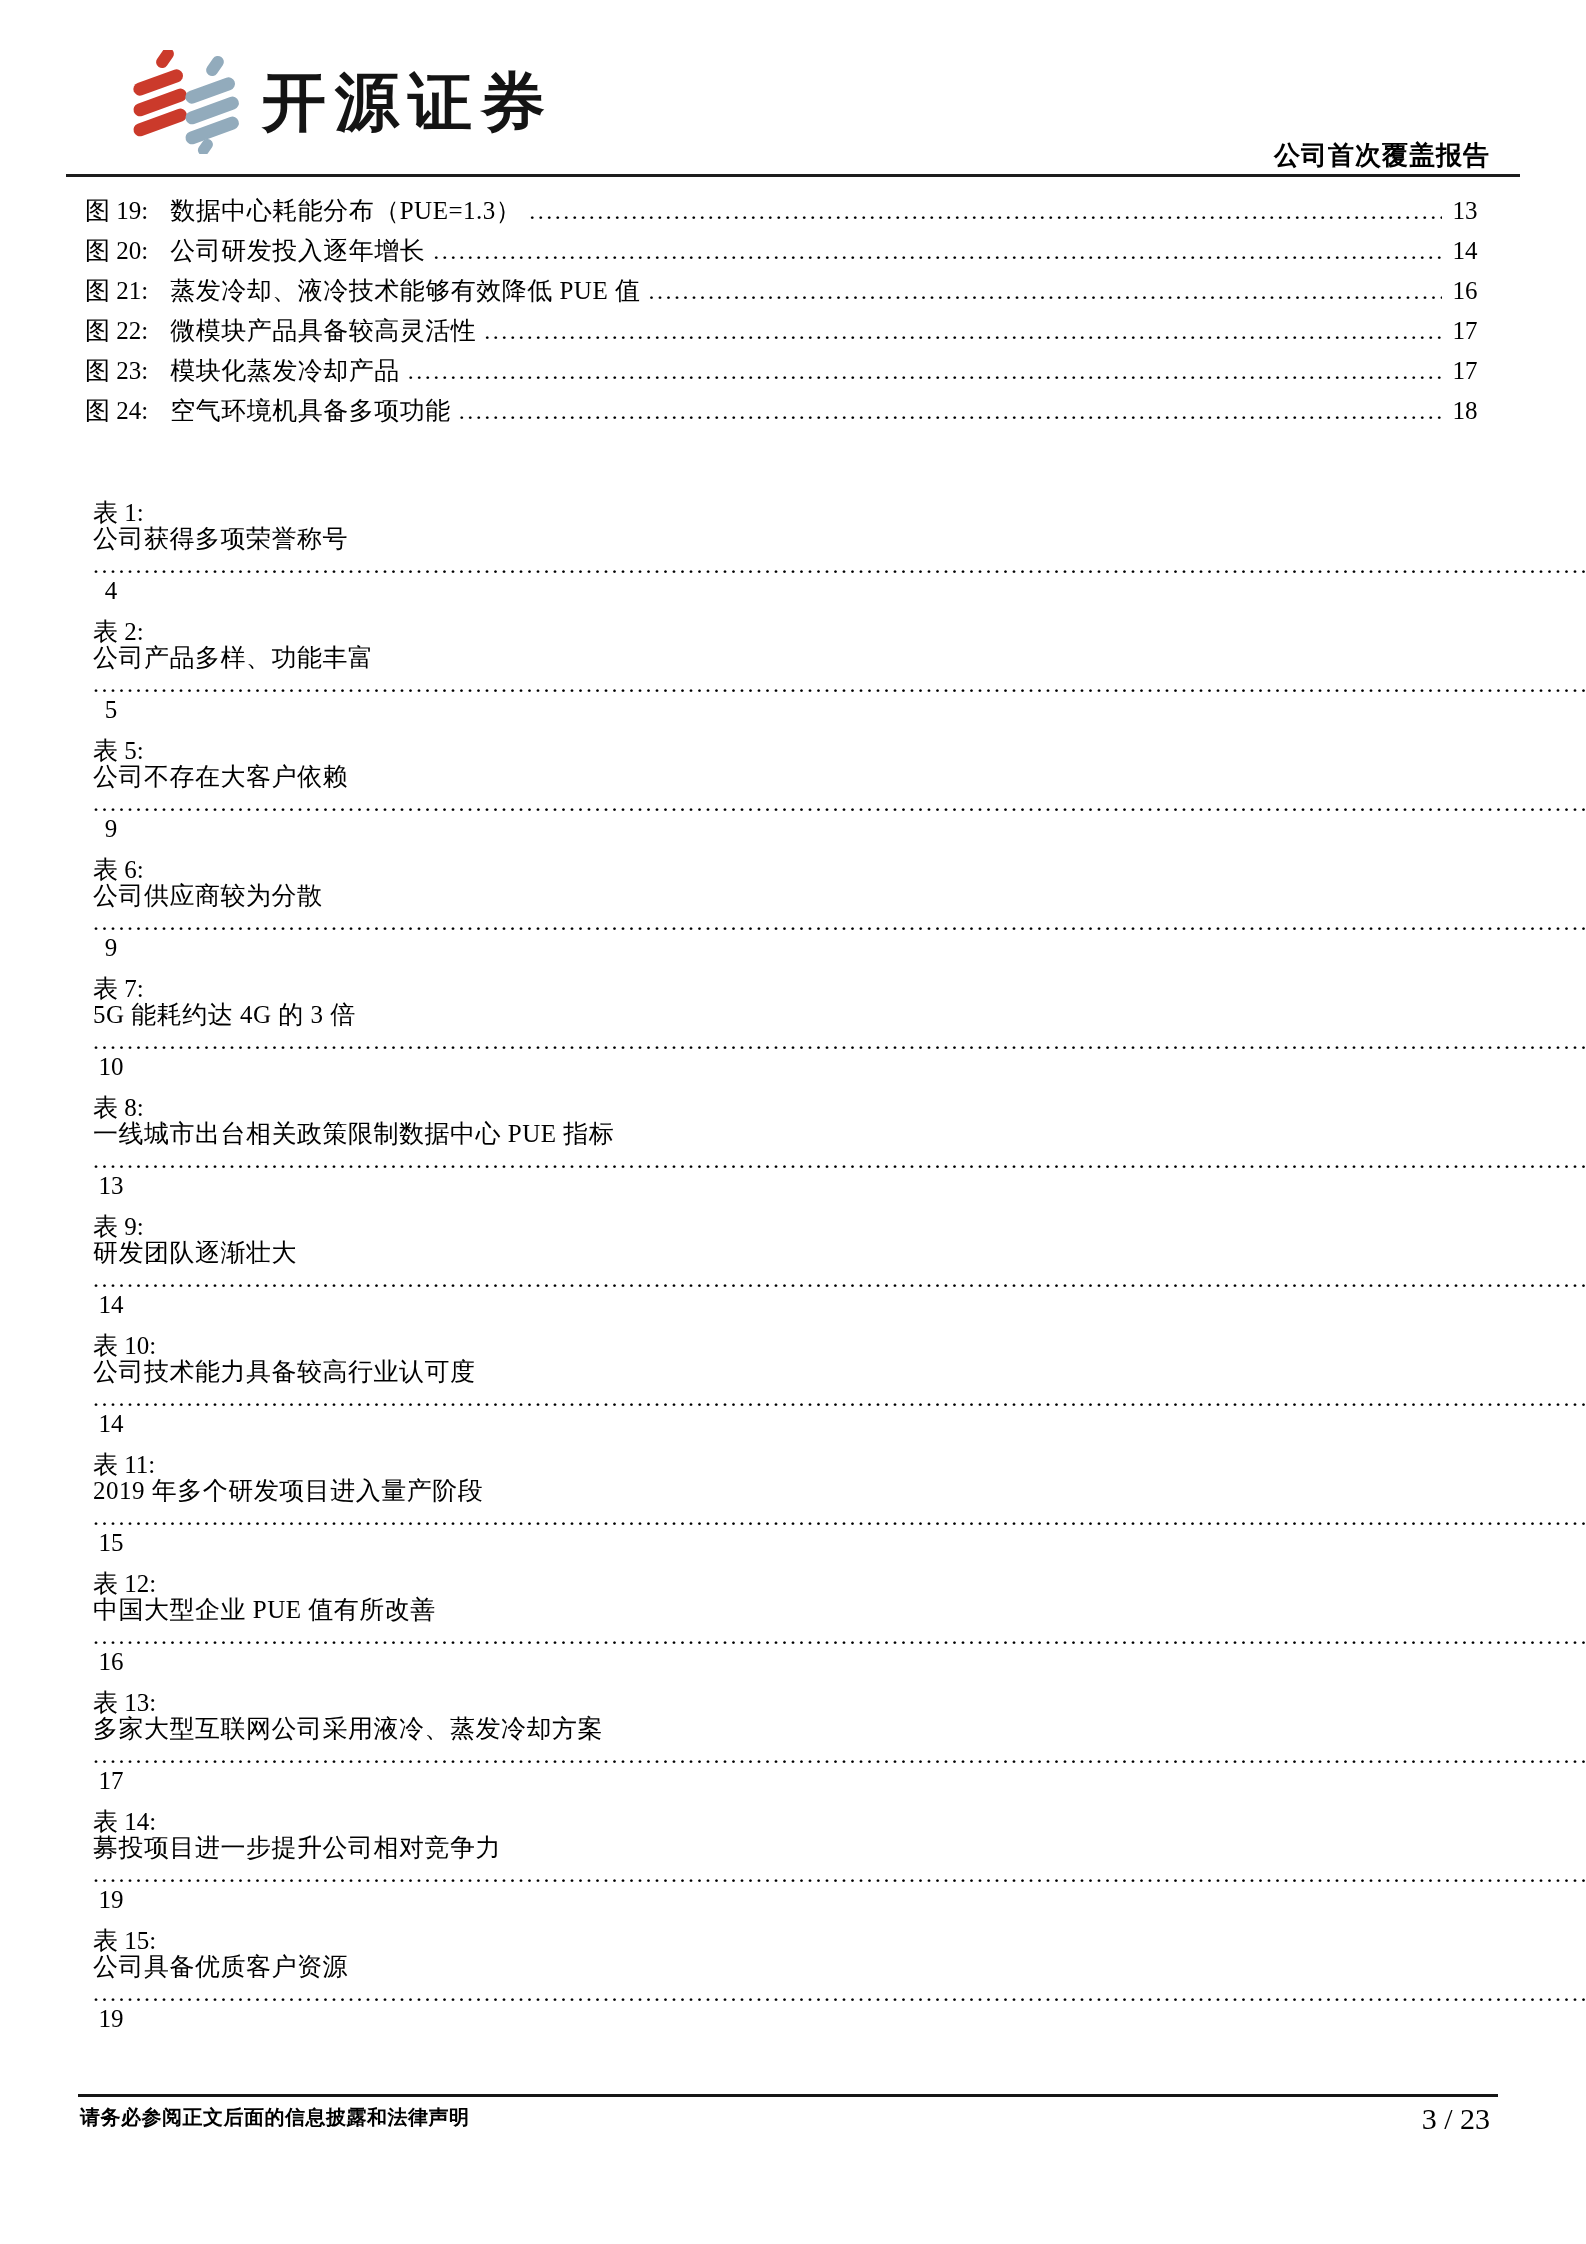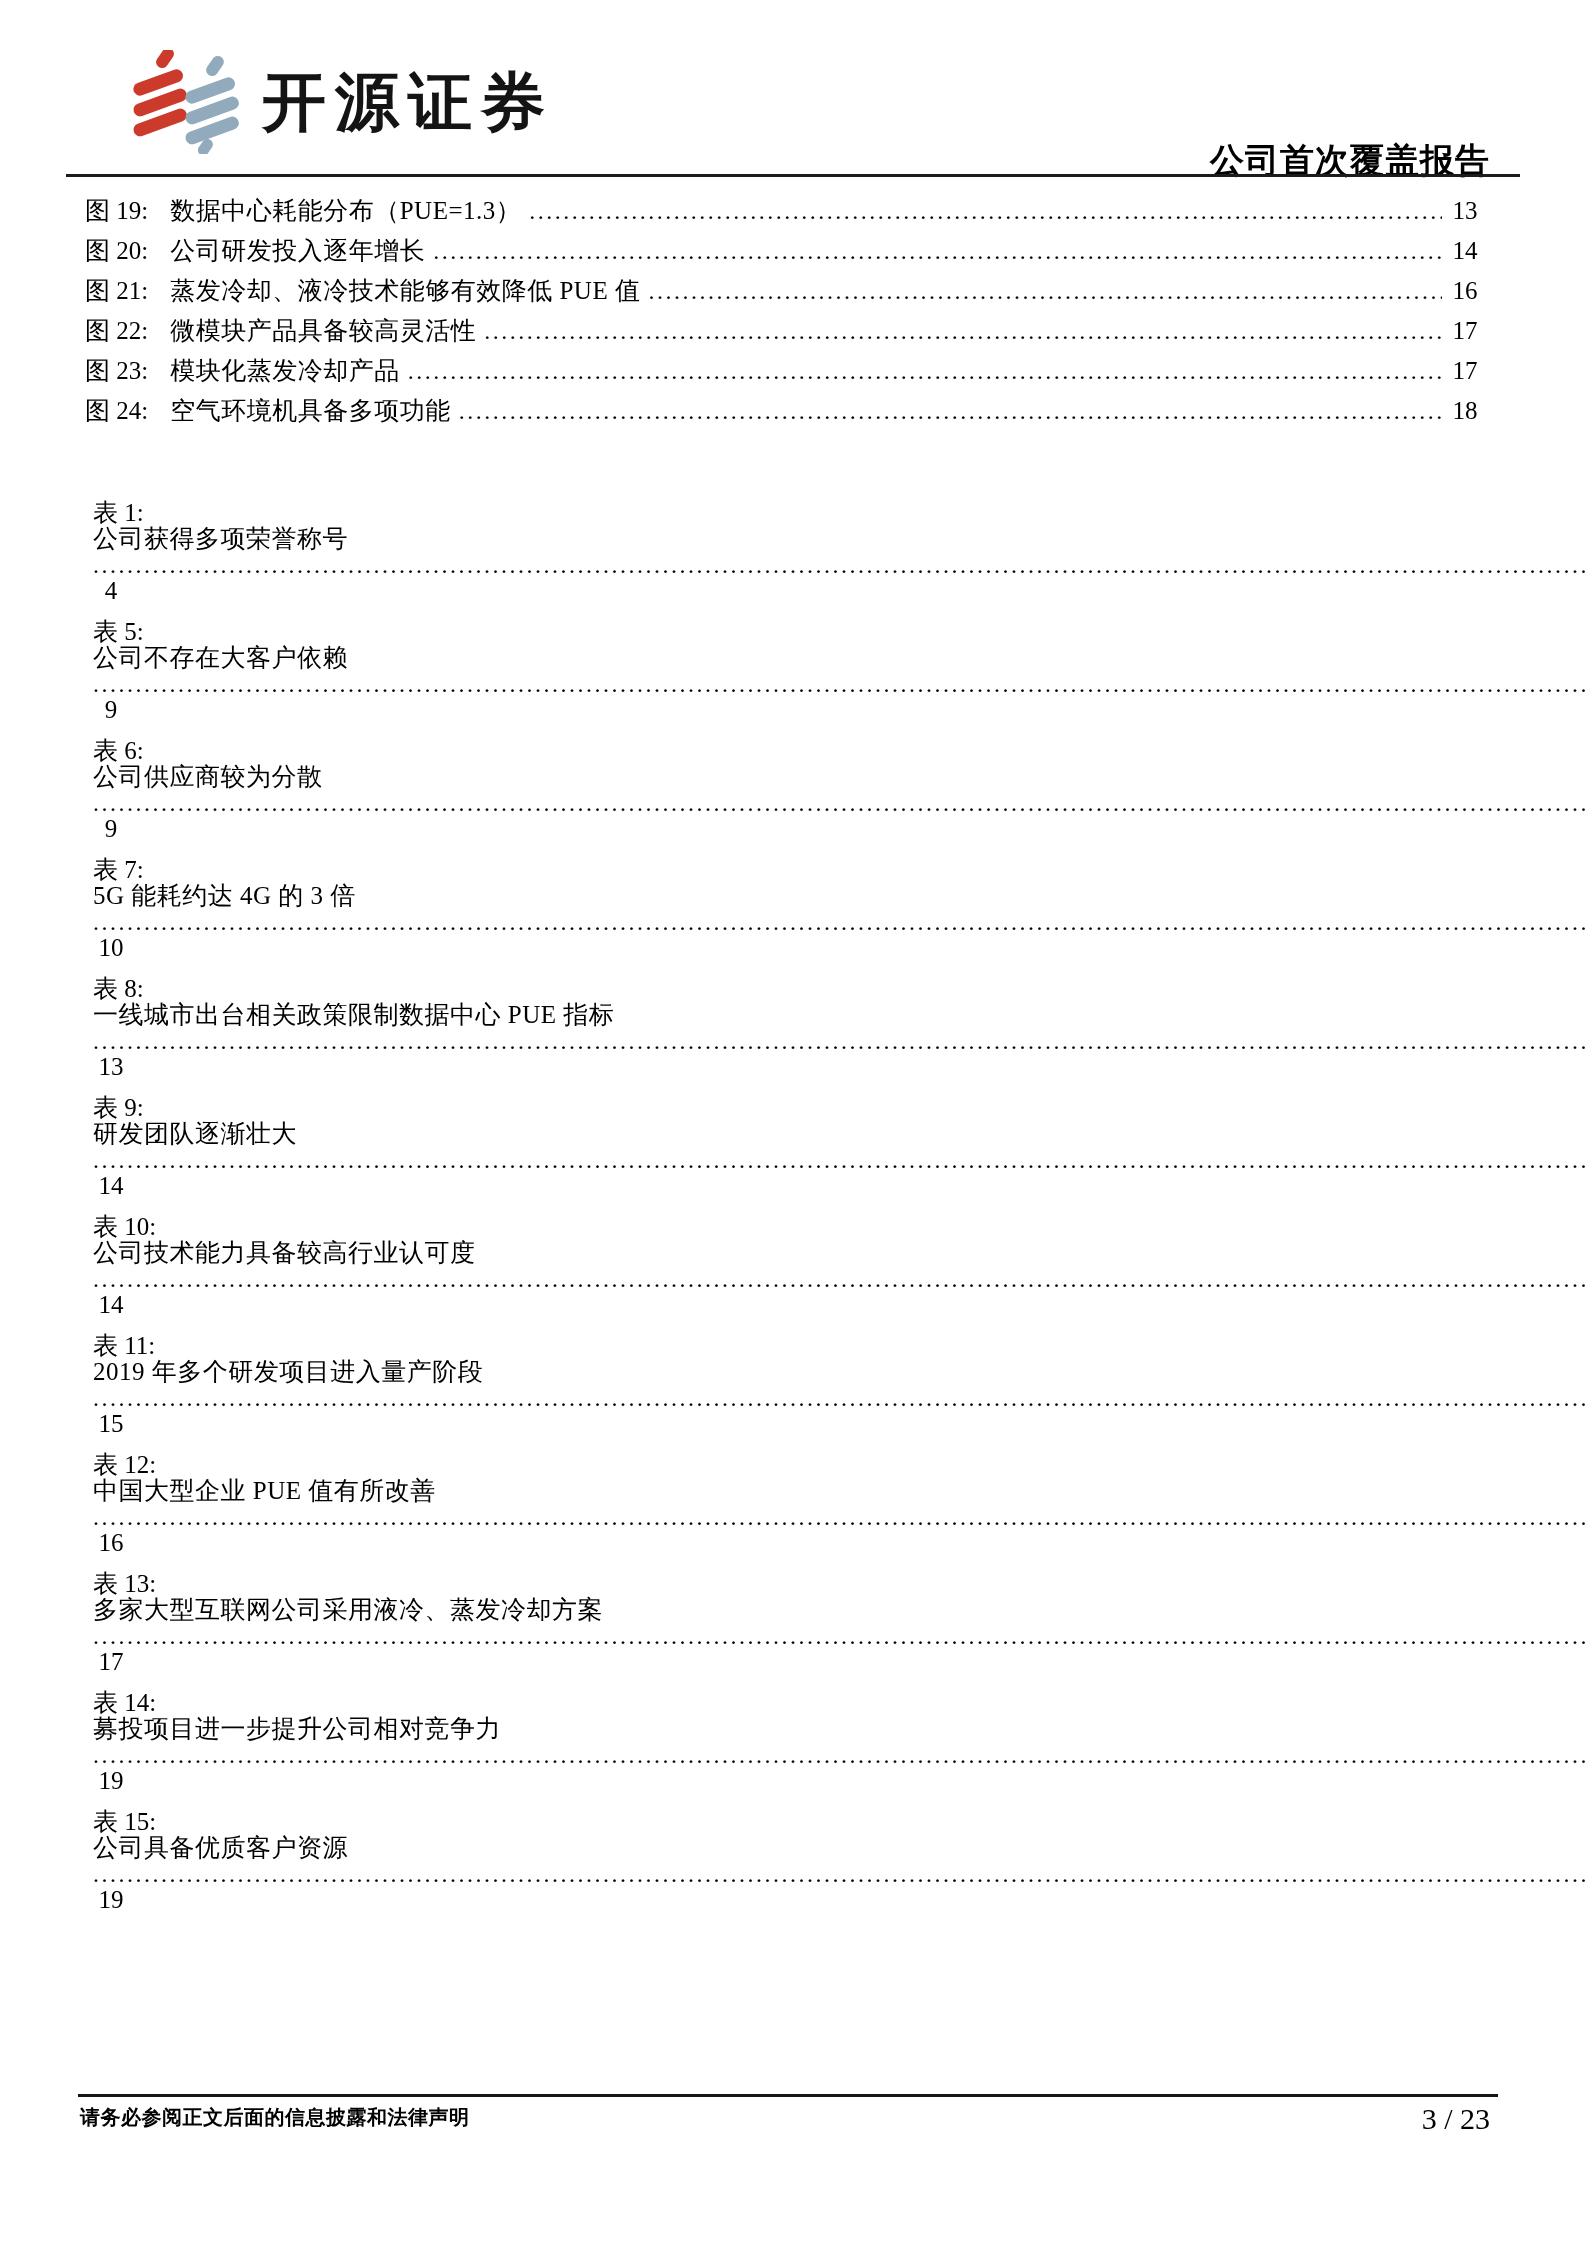--- a/index.html
+++ b/index.html
@@ -13,21 +13,21 @@
   
   .logo { position:absolute; top:50px; left:130px; display:flex; align-items:center; }
   .logo-icon { width:112px; height:104px; flex:none; }
   .logo-text {
     font-family:"Liberation Sans","DejaVu Sans",sans-serif;
     font-weight:900; font-size:64px; letter-spacing:9px;
     color:#141414; margin-left:20px; line-height:1; white-space:nowrap;
   }
   .report-type {
     position:absolute; top:138px; right:96px;
-    font-size:34px; font-weight:bold; letter-spacing:1px;
+    font-size:26px; font-weight:bold; letter-spacing:1px;
     color:#000; white-space:nowrap;
   }
   .header-rule {
     position:absolute; top:174px; left:66px; right:66px;
     height:3px; background:#1c1c1c;
   }
 
   
   .toc {
     position:absolute; left:85px; width:1398px;
@@ -138,20 +138,26 @@
 
 <div class="toc toc-tables">
 
 <div class="toc-row">
       <span class="toc-label">表 1:</span>
       <span class="toc-title">公司获得多项荣誉称号</span>
       <span class="toc-dots"></span>
       <span class="toc-page">4</span>
     </div>
     <div class="toc-row">
+      <span class="toc-label">表 2:</span>
+      <span class="toc-title">公司产品多样、功能丰富</span>
+      <span class="toc-dots"></span>
+      <span class="toc-page">5</span>
+    </div>
+    <div class="toc-row">
       <span class="toc-label">表 5:</span>
       <span class="toc-title">公司不存在大客户依赖</span>
       <span class="toc-dots"></span>
       <span class="toc-page">9</span>
     </div>
     <div class="toc-row">
       <span class="toc-label">表 6:</span>
       <span class="toc-title">公司供应商较为分散</span>
       <span class="toc-dots"></span>
       <span class="toc-page">9</span>

